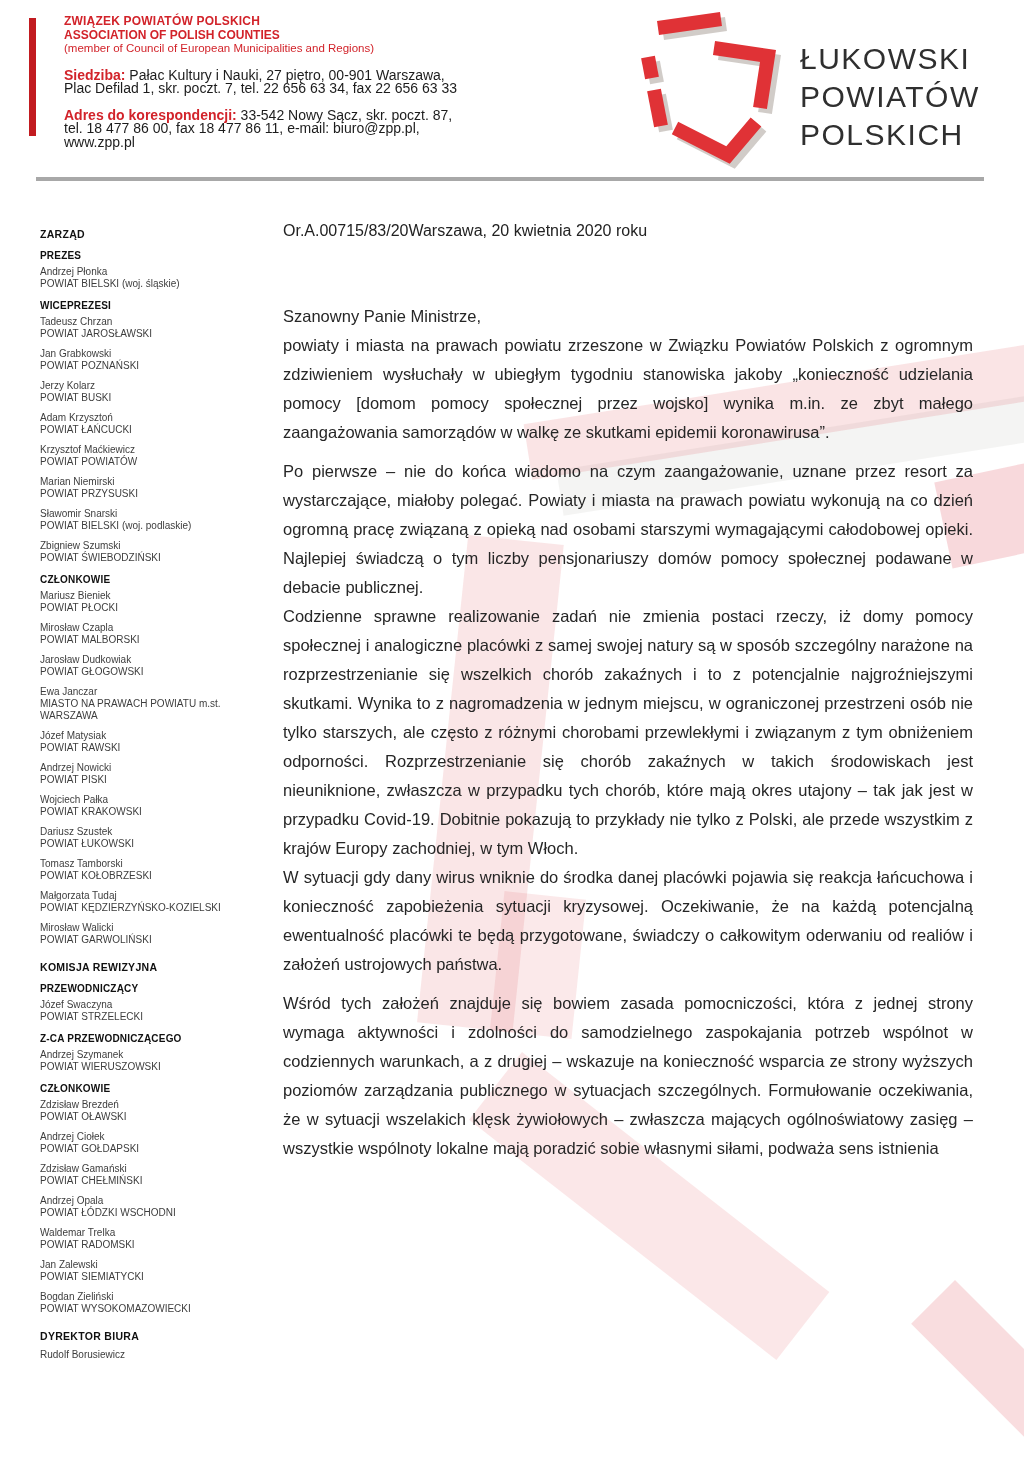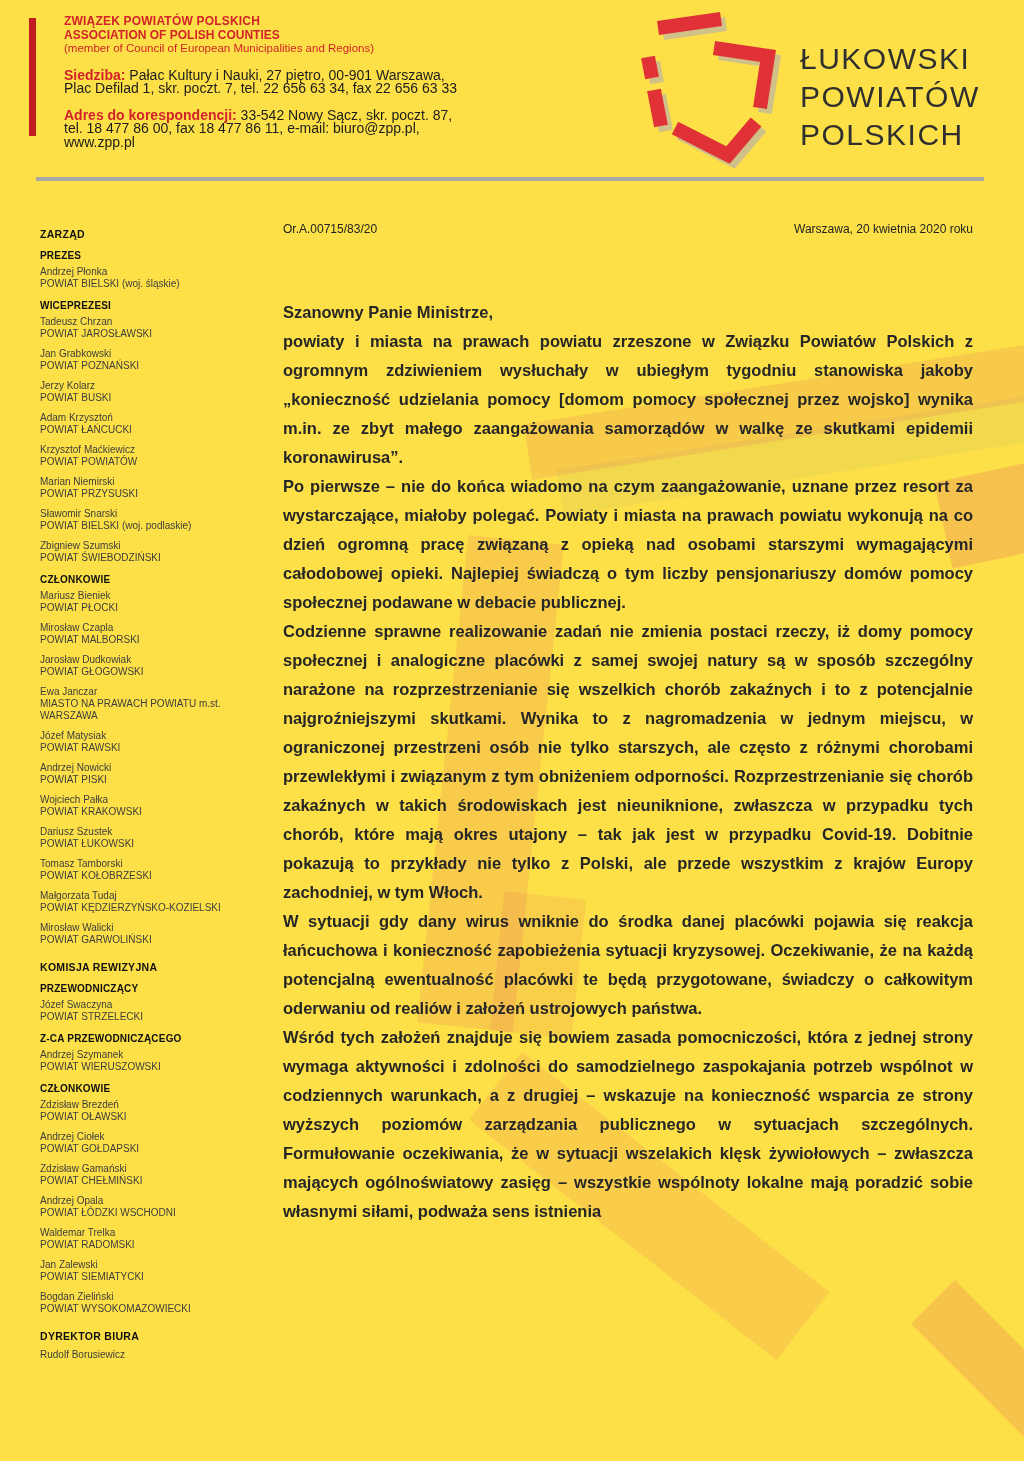--- a/index.html
+++ b/index.html
@@ -1,18 +1,18 @@
 <!DOCTYPE html>
 <html lang="pl"><head>
 <meta charset="utf-8">
 <style>
   html,body{margin:0;padding:0;background:#e8e8e8;}
   .page{
     position:relative; width:1024px; height:1461px; margin:0 auto;
-    background:#fde047; overflow:hidden;
+    background:#ffffff; overflow:hidden;
     font-family:"Liberation Sans", sans-serif; color:#2e2e2e;
   }
   
   .watermark{position:absolute; inset:0; z-index:0; pointer-events:none;}
   .wm{position:absolute;}
   .wm-top    {left:528px; top:424px; width:540px; height:56px; background:rgba(224,84,94,0.16); transform:rotate(-9deg); transform-origin:left center;}
   .wm-top-sh {left:560px; top:470px; width:520px; height:46px; background:rgba(150,145,140,0.10); transform:rotate(-9deg); transform-origin:left center;}
   .wm-right  {left:942px; top:468px; width:130px; height:88px; background:rgba(224,84,94,0.22); transform:rotate(-12deg);}
   .wm-left   {left:468px; top:540px; width:96px; height:490px; background:rgba(224,84,94,0.15); transform:rotate(6deg); transform-origin:center top;}
   .wm-left2  {left:497px; top:895px; width:82px; height:140px; background:rgba(224,84,94,0.13); transform:rotate(6deg);}
@@ -34,27 +34,27 @@
   .divider{position:absolute; left:36px; top:177px; width:948px; height:4px; background:#a8a8a8; z-index:1;}
   
   .sidebar{position:absolute; left:40px; top:228px; width:205px; z-index:1;}
   .sb-heading{font-size:10.5px; font-weight:bold; color:#101010; letter-spacing:.3px; margin:15px 0 7px;}
   .sb-heading:first-child{margin-top:0;}
   .sb-role{font-size:10px; font-weight:bold; color:#101010; letter-spacing:.2px; margin:10px 0 5px;}
   .sb-member{margin-bottom:8px;}
   .sb-name,.sb-unit{font-size:10px; line-height:12px; color:#3d3d3d;}
   
   .main{position:absolute; left:283px; top:222px; width:690px; z-index:1;}
-  .ref-row{display:flex; justify-content:space-between; font-size:12px; color:#222;}
+  .ref-row{display:flex; justify-content:flex-start; font-size:16px; color:#222;}
   .recipient{margin-top:64px; text-align:right; font-size:16.5px; line-height:29px;}
   .recipient .r-name{font-weight:bold;}
-  .letter-body{margin-top:62px; font-size:16.5px; line-height:29px; text-align:justify; color:#262626;font-weight:bold;}
+  .letter-body{margin-top:62px; font-size:16.5px; line-height:29px; text-align:justify; color:#262626;}
   .greeting{text-align:left;}
   p.para{margin:0; hyphens:none;}
-  p.para.gap{}
+  p.para.gap{margin-top:10px;}
 </style>
 </head>
 <body>
 
 <div class="page">
 
   <div class="watermark">
     <div class="wm wm-top-sh"></div>
     <div class="wm wm-top"></div>
     <div class="wm wm-right"></div>

